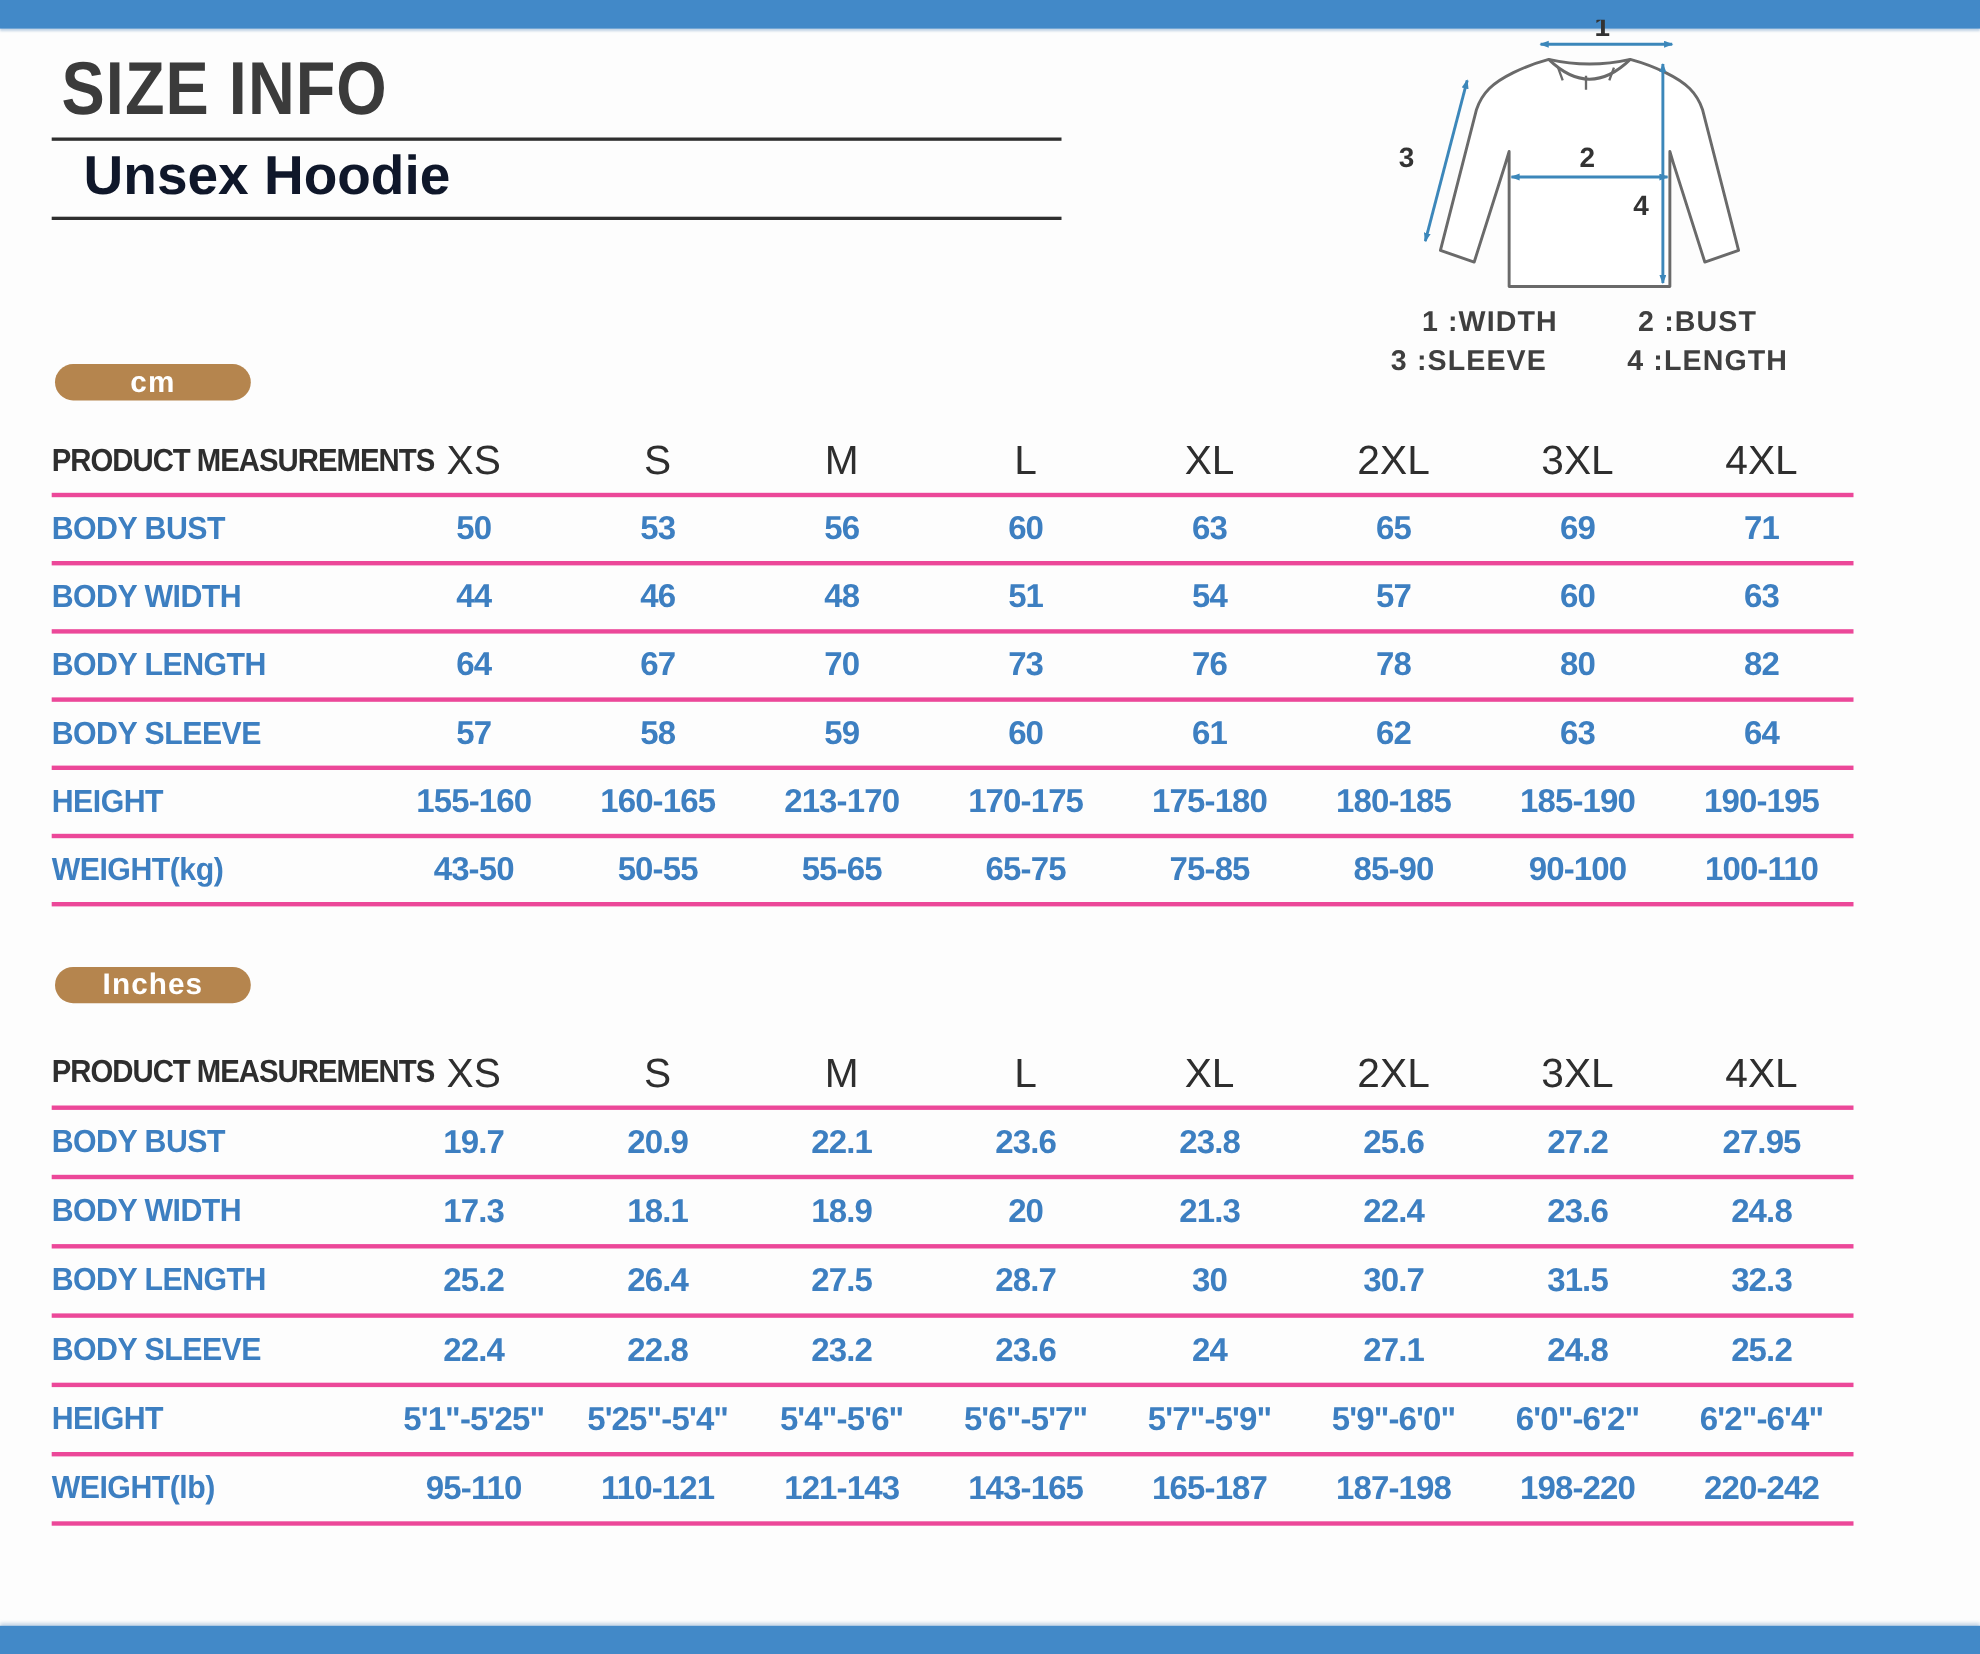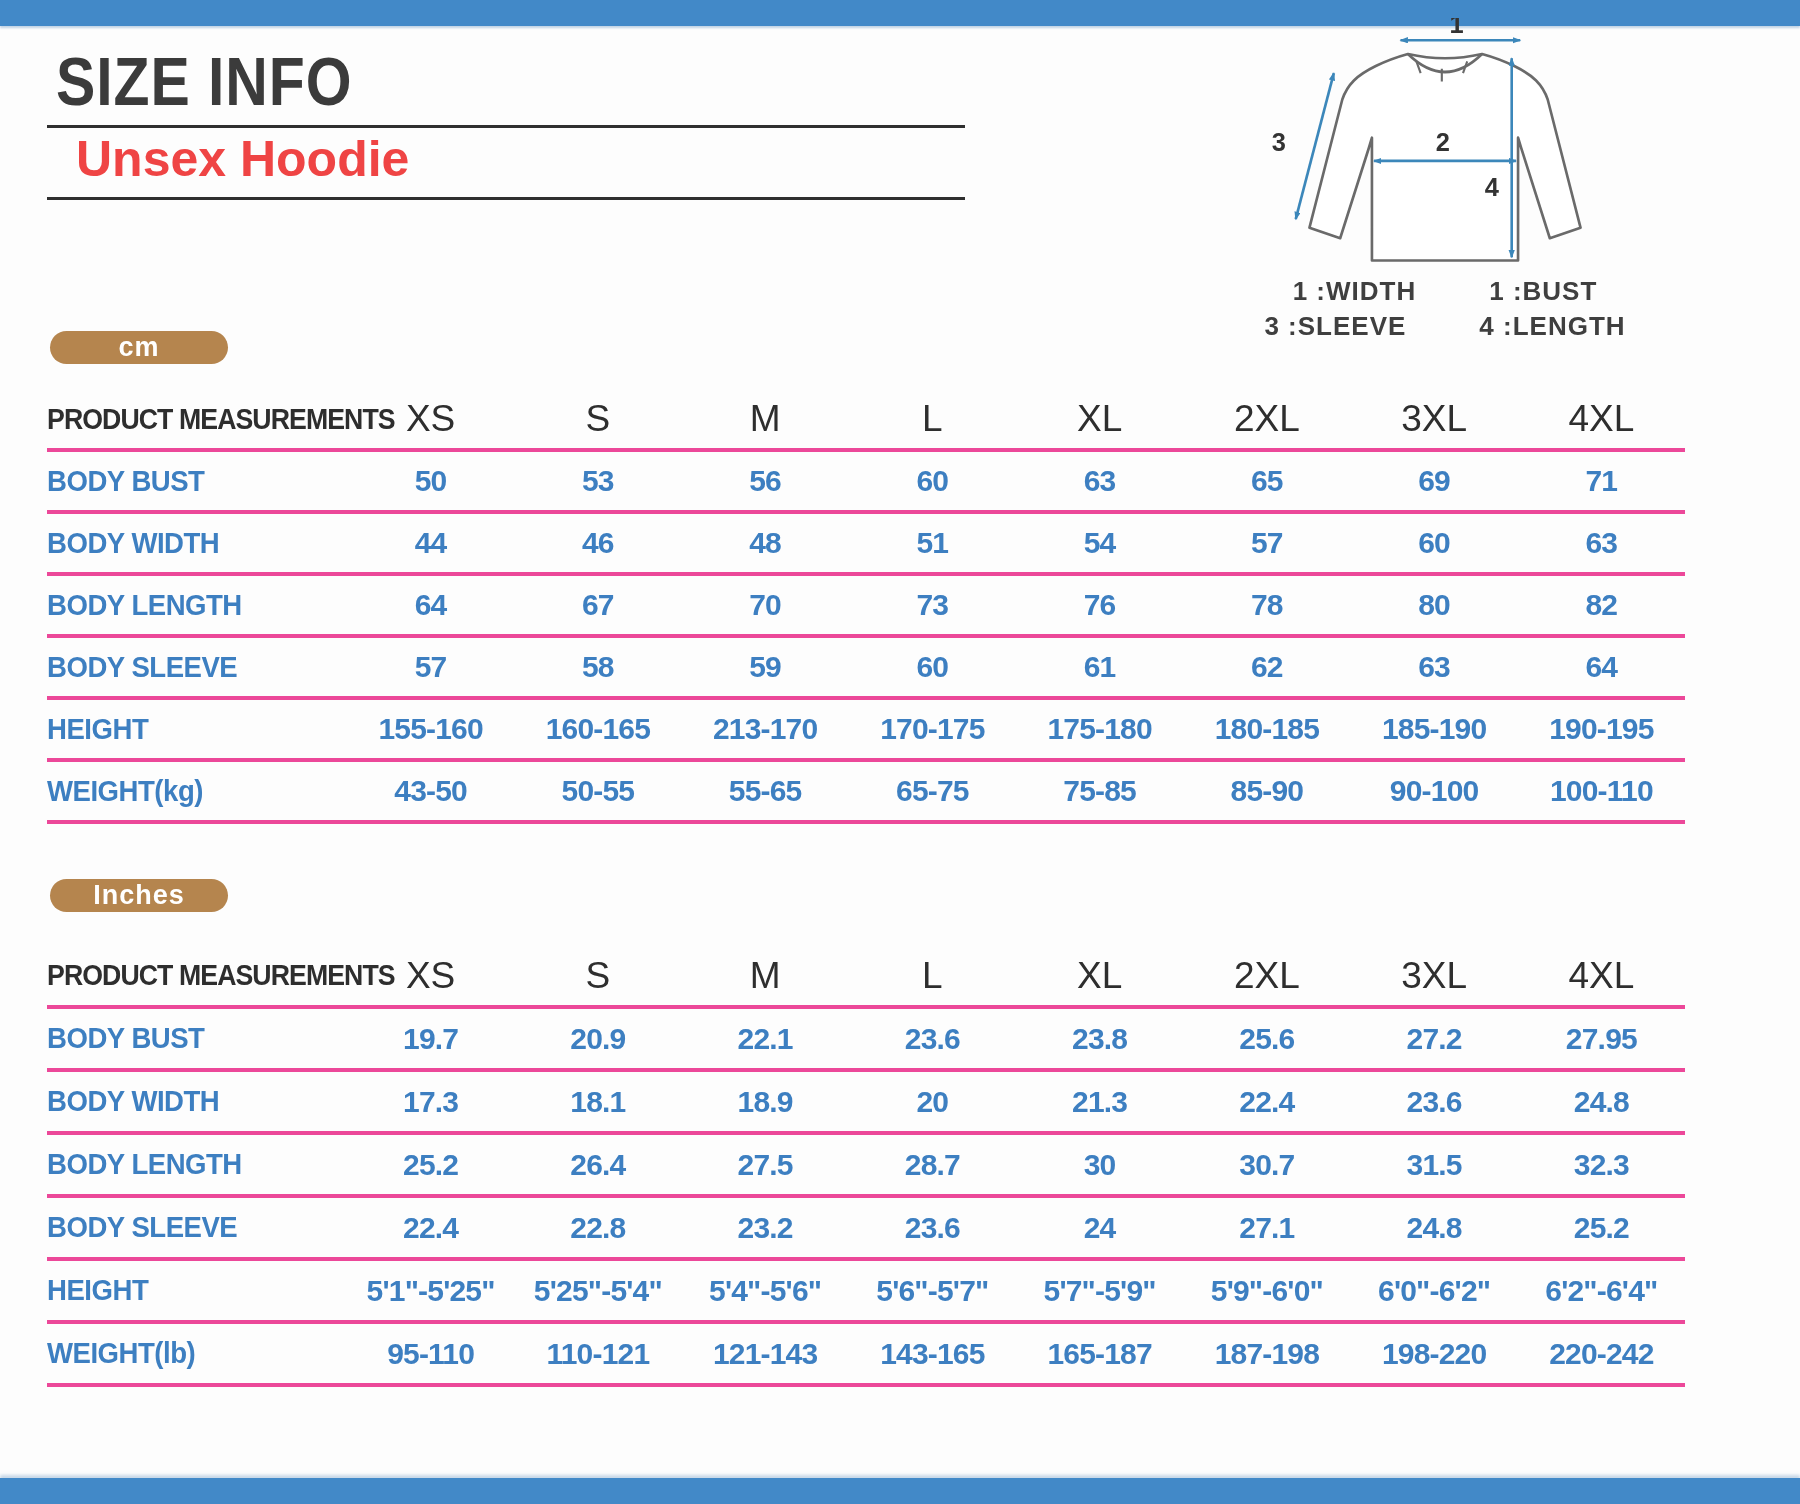--- a/index.html
+++ b/index.html
@@ -8,21 +8,21 @@
 
   .bar { position:absolute; left:0; right:0; height:26px; background:#4289c8; }
   .bar.top { top:0; box-shadow:0 2px 2px rgba(120,160,200,.45); }
   .bar.bottom { bottom:0; box-shadow:0 -3px 3px rgba(120,160,200,.4); }
 
   .title { position:absolute; left:56px; top:42px; font-size:62px; font-weight:bold;
            color:#3b3b3b; letter-spacing:1px; transform:scale(.95,1.1); transform-origin:left top; white-space:nowrap; }
 
   .band-line { position:absolute; left:47px; width:918px; height:3px; background:#2f2f2f; }
   .band-line.l1 { top:125px; } .band-line.l2 { top:197px; }
-  .product-name { position:absolute; left:76px; top:130px; font-size:50px; font-weight:bold; color:#ef4444; white-space:nowrap; }
+  .product-name { position:absolute; left:76px; top:130px; font-size:50px; font-weight:bold; color:#0f172a; white-space:nowrap; }
 
   .diagram { position:absolute; left:1245px; top:18px; width:400px; }
   .legend { display:flex; flex-direction:column; align-items:center; gap:4px; margin-top:2px; }
   .legend-row { display:flex; gap:73px; }
   .legend-item { font-size:26px; font-weight:bold; color:#3f3f3f; letter-spacing:1px; white-space:nowrap; }
 
   .badge { position:absolute; left:50px; width:178px; height:33px; background:#b5854e;
            border-radius:21px; display:flex; align-items:center; justify-content:center;
            color:#fff; font-size:27px; font-weight:bold; letter-spacing:1px; }
   .badge.cm { top:331px; } .badge.inches { top:879px; }
@@ -74,21 +74,21 @@
       <line x1="248" y1="38" x2="248" y2="226" stroke="#3c87ba" stroke-width="2.5" marker-start="url(#ah)" marker-end="url(#ah)"></line>
 
       <text x="196" y="14" font-size="24" font-weight="bold" fill="#333" text-anchor="middle">1</text>
       <text x="183" y="126" font-size="24" font-weight="bold" fill="#333" text-anchor="middle">2</text>
       <text x="28" y="126" font-size="24" font-weight="bold" fill="#333" text-anchor="middle">3</text>
       <text x="236" y="168" font-size="24" font-weight="bold" fill="#333" text-anchor="end">4</text>
     </svg>
     <div class="legend">
       <div class="legend-row">
         <span class="legend-item">1 :WIDTH</span>
-        <span class="legend-item">1 :BUST</span>
+        <span class="legend-item">2 :BUST</span>
       </div>
       <div class="legend-row">
         <span class="legend-item">3 :SLEEVE</span>
         <span class="legend-item">4 :LENGTH</span>
       </div>
     </div>
   </div>
 
   <div class="badge cm">cm</div>
   <div class="size-table cm">

